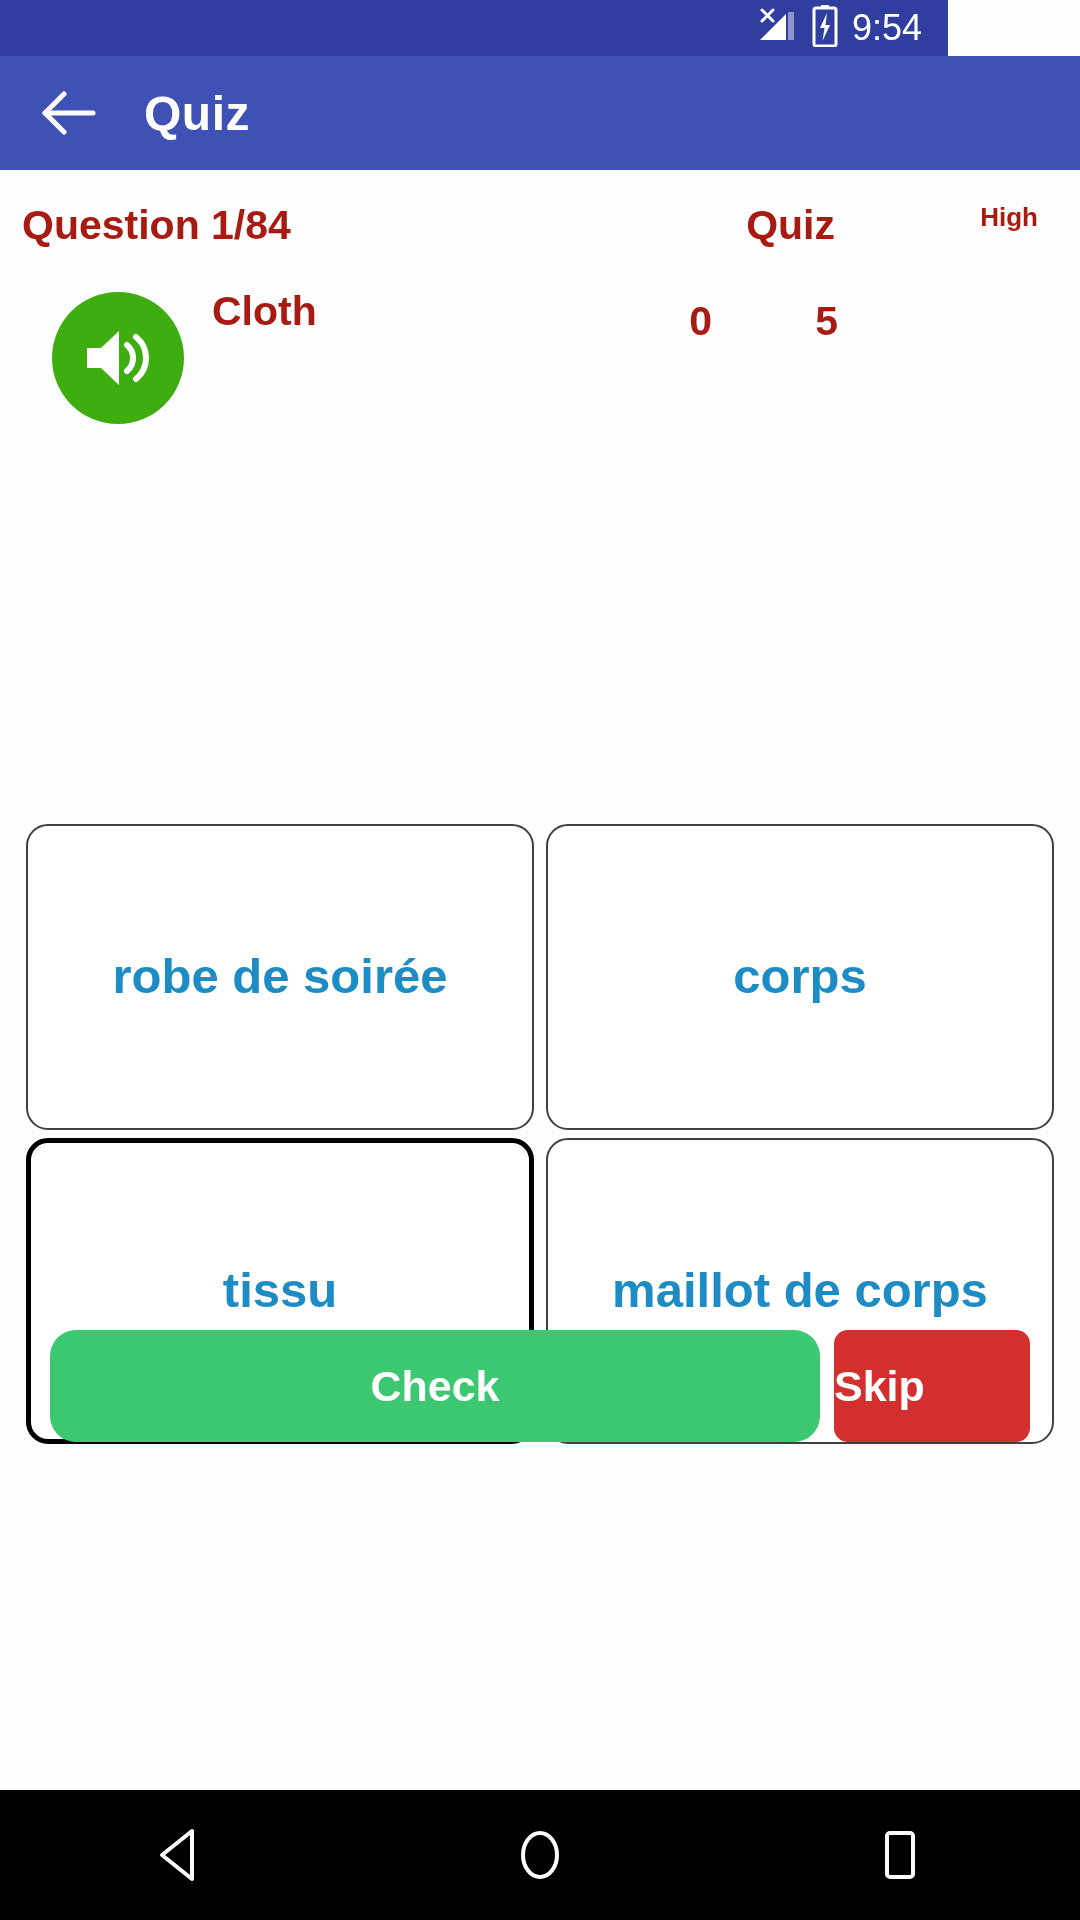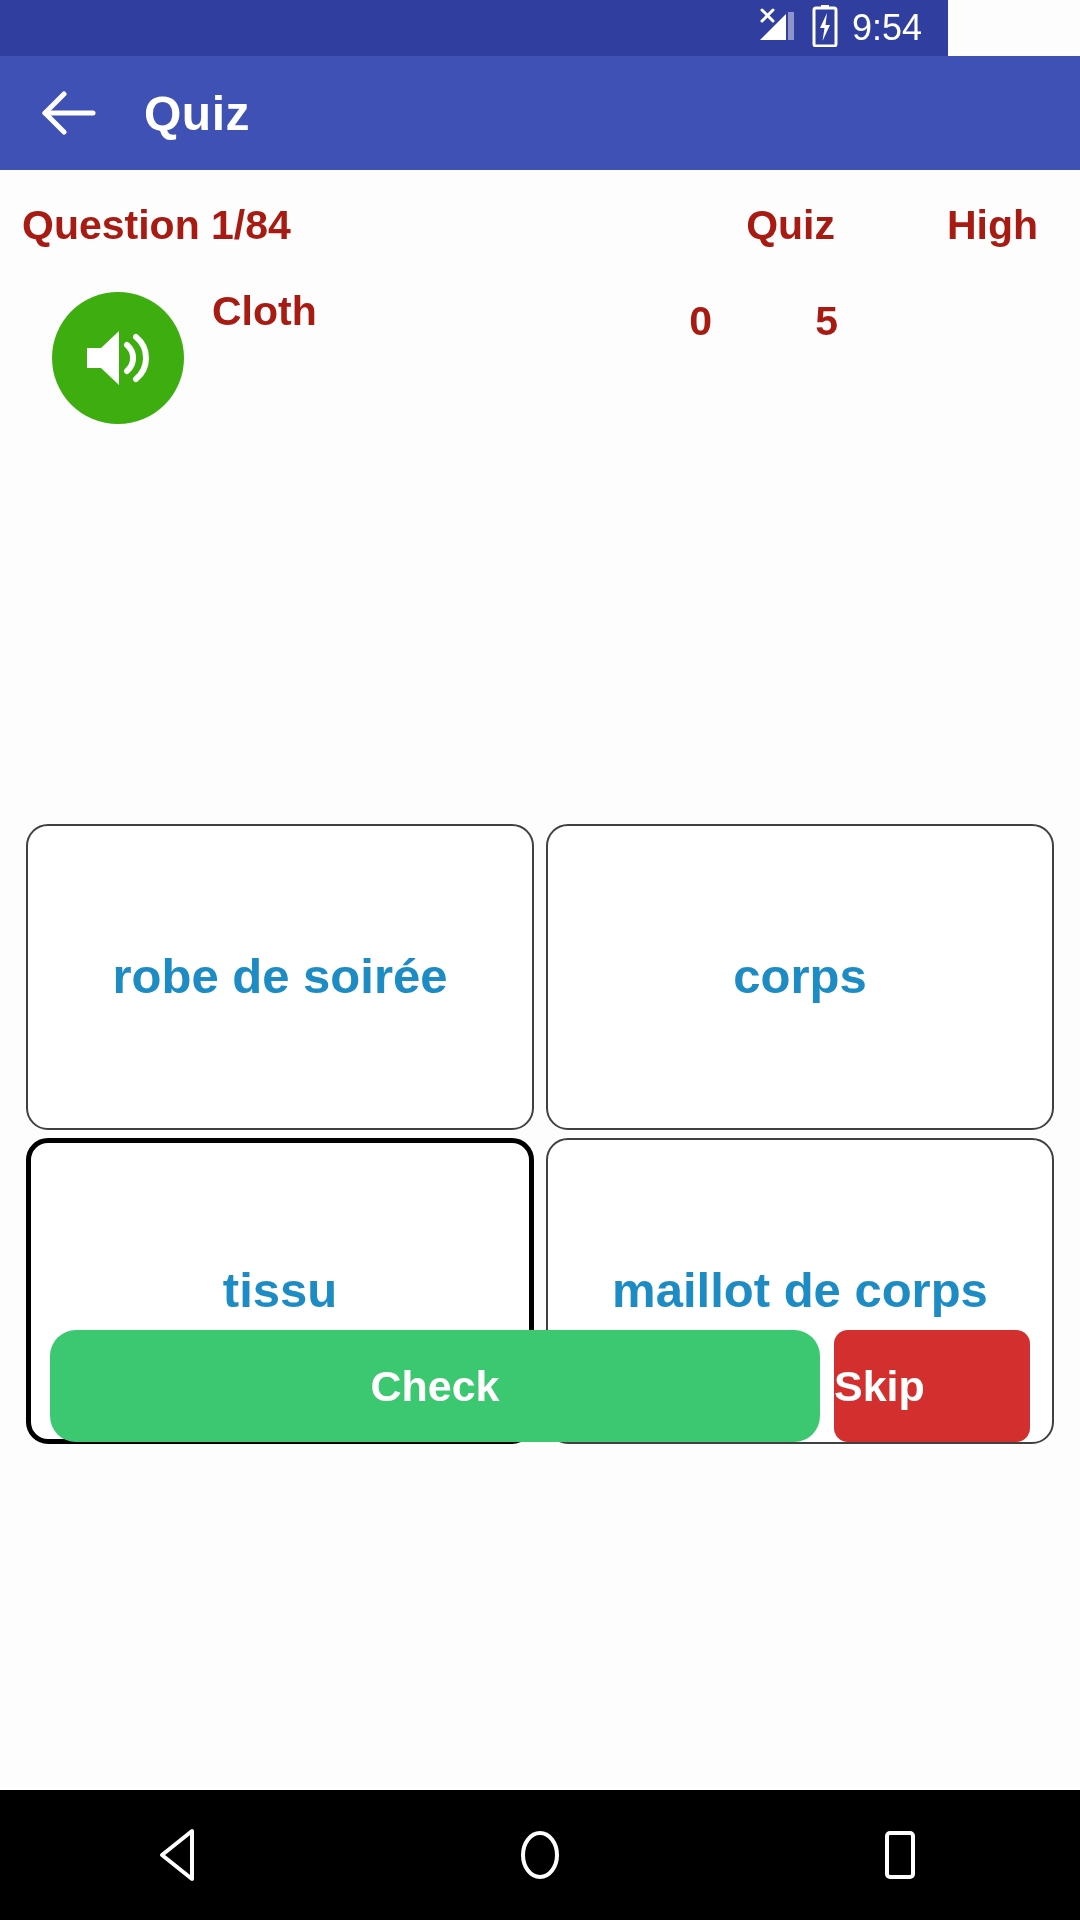--- a/index.html
+++ b/index.html
@@ -57,21 +57,21 @@
     white-space:nowrap;
   }
   .score-label{
     position:absolute; left:0; top:0; width:1080px;
     text-align:right; padding-right:245px;
     color:#a81b13; font-size:41px; font-weight:bold;
   }
   .high-label{
     position:absolute; left:0; top:0; width:1080px;
     text-align:right; padding-right:42px;
-    color:#a81b13; font-size:41px; font-weight:bold;
+    color:#a81b13; font-size:26px; font-weight:bold;
   }
 
   .word-row{
     position:absolute; left:0; top:110px; width:1080px; height:150px;
   }
   .speaker-btn{
     position:absolute; left:52px; top:12px;
     width:132px; height:132px; border-radius:50%;
     background:#3dad10;
     display:flex; align-items:center; justify-content:center;

